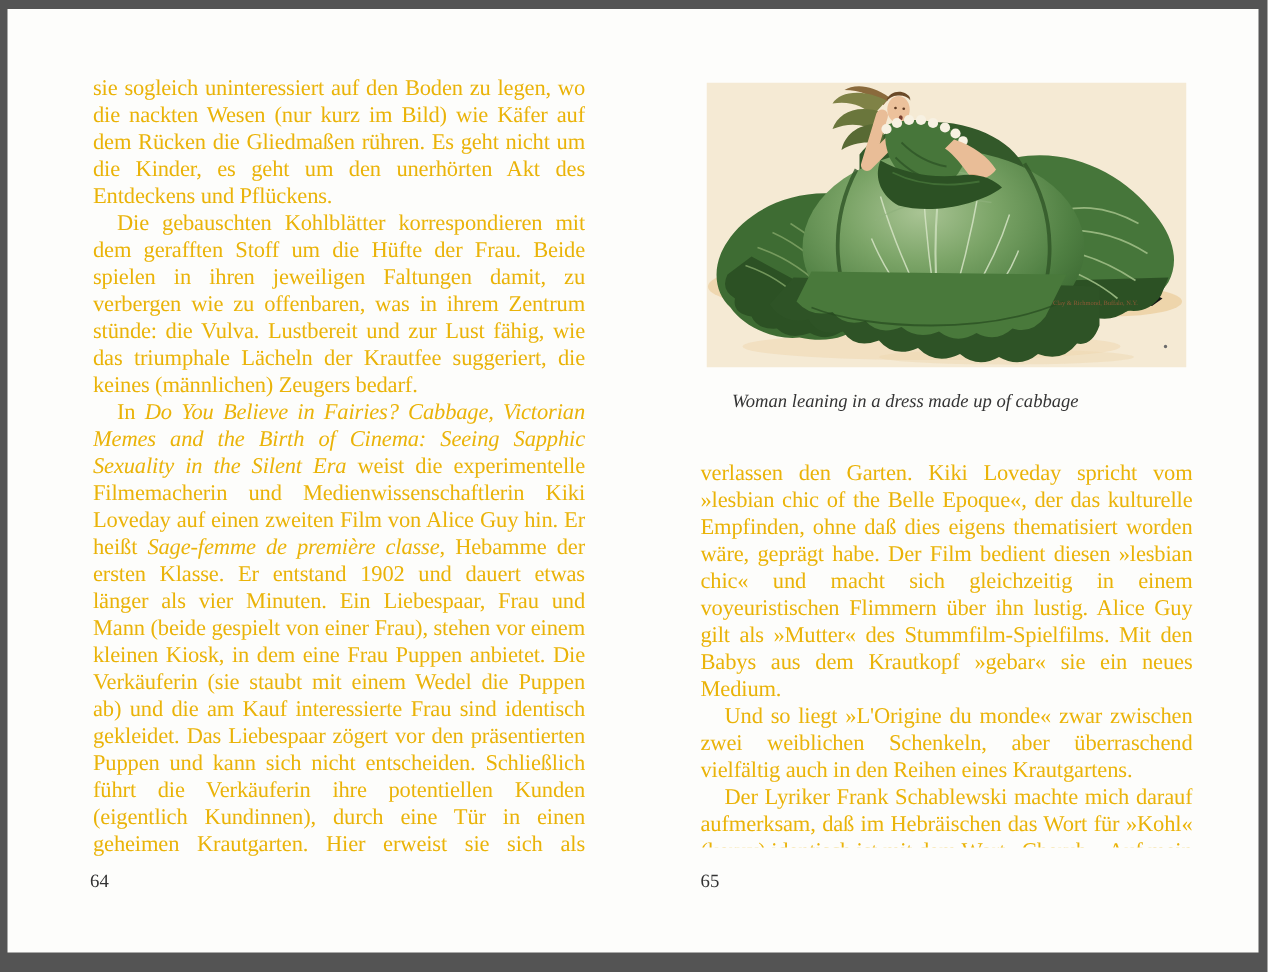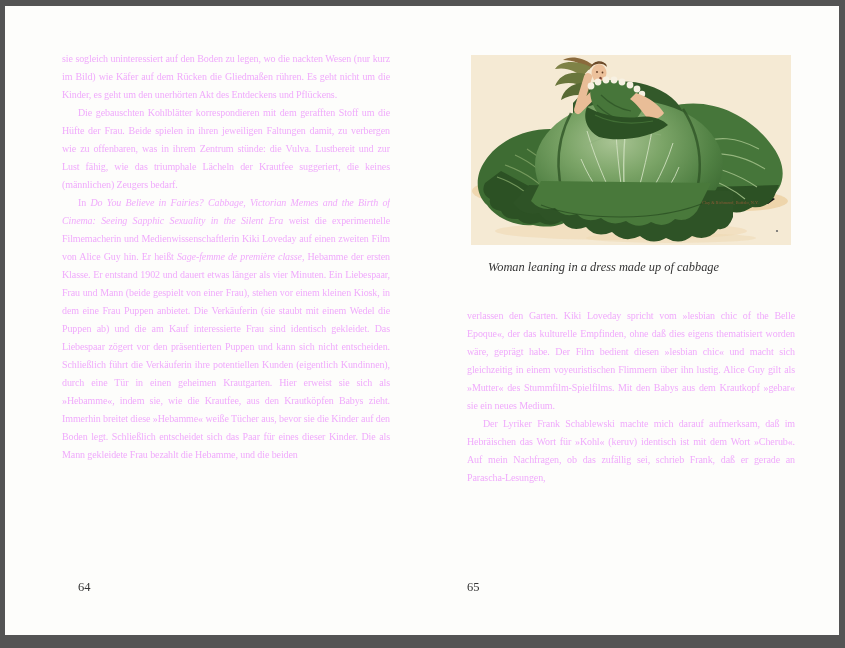--- a/index.html
+++ b/index.html
@@ -7,32 +7,32 @@
     width:845px;height:648px;position:relative;overflow:hidden;
     background:#545454;
     font-family:"Liberation Serif", serif;
   }
   .spread{
     position:absolute;left:5px;top:6px;width:834px;height:629px;
     background:#fdfdfb;
   }
   .text-block{
     position:absolute;width:328px;
-    font-size:10px;line-height:18px;letter-spacing:-0.1px;
-    color:#f0abfc;text-align:justify;overflow:hidden;
+    font-size:15px;line-height:18px;letter-spacing:-0.1px;
+    color:#eab308;text-align:justify;overflow:hidden;
     hyphens:auto;
   }
   .text-block p{margin:0;padding:0;}
   .text-block p.indent{text-indent:16px;}
   #left-text{left:62px;top:50px;height:524px;}
   #right-text{left:467px;top:307px;height:258px;}
   .page-number{
     position:absolute;top:580px;font-size:12.5px;color:#333;
   }
-  #left-page-number{left:78px;}
+  #left-page-number{left:60px;}
   #right-page-number{left:467px;width:328px;text-align:left;}
   .illustration{
     position:absolute;left:471px;top:55px;width:320px;height:190px;
   }
   .caption{
     position:absolute;left:488px;top:260px;width:328px;
     font-size:12.4px;font-style:italic;color:#343434;line-height:15px;
   }
 </style>
 </head>
@@ -154,16 +154,17 @@
     <text x="231" y="148.5" font-size="4.3" fill="#8a5a35" font-family="Liberation Serif, serif">Clay &amp; Richmond, Buffalo, N.Y.</text>
 
     <circle cx="306" cy="176" r="1.1" fill="#6b6b6b"></circle>
   </svg>
 </div>
 
 <div class="caption">Woman leaning in a dress made up of cabbage</div>
 
 <div id="right-text" class="text-block">
     <p><span>verlassen den Garten. Kiki Loveday spricht vom »lesbian chic of the Belle Epoque«, der das kulturelle Empfinden, ohne daß dies eigens thematisiert worden wäre, geprägt habe. Der Film bedient diesen »lesbian chic« und macht sich gleichzeitig in einem voyeuristischen Flimmern über ihn lustig. Alice Guy gilt als »Mutter« des Stummfilm-Spielfilms. Mit den Babys aus dem Krautkopf »gebar« sie ein neues Medium.</span></p>
+    <p class="indent"><span>Und so liegt »L'Origine du monde« zwar zwischen zwei weiblichen Schenkeln, aber überraschend vielfältig auch in den Reihen eines Krautgartens.</span></p>
     <p class="indent"><span>Der Lyriker Frank Schablewski machte mich darauf aufmerksam, daß im Hebräischen das Wort für »Kohl« (keruv) identisch ist mit dem Wort »Cherub«. Auf mein Nachfragen, ob das zufällig sei, schrieb Frank, daß er gerade an Parascha-Lesungen,</span></p>
   </div>
 
 <div id="right-page-number" class="page-number">65</div>
 
 </body></html>

